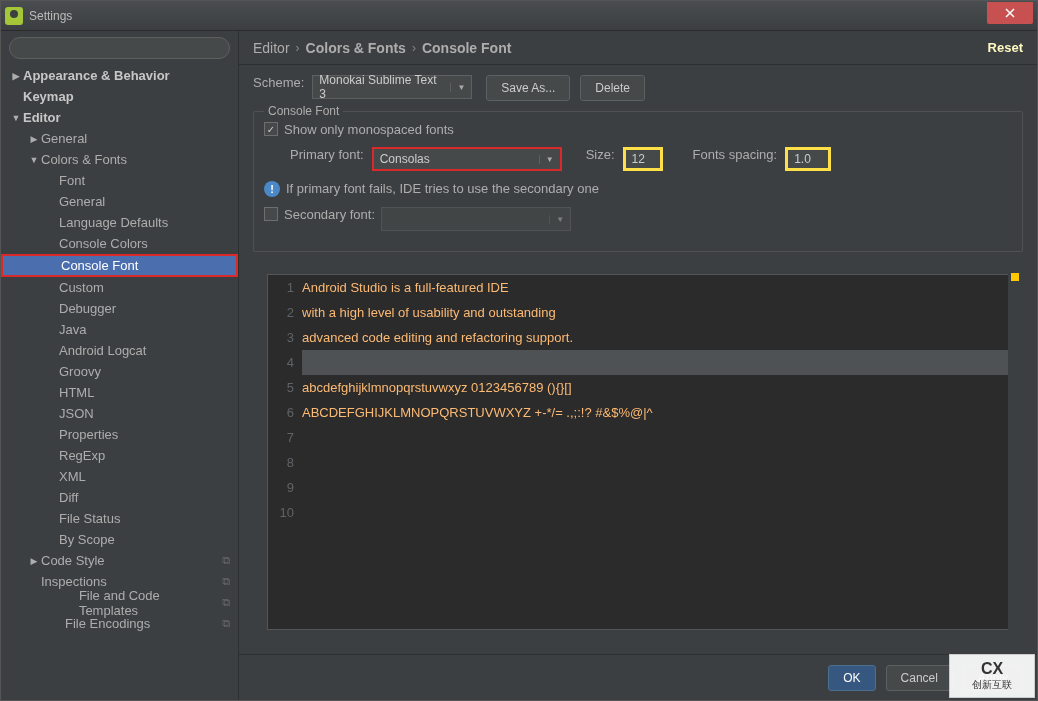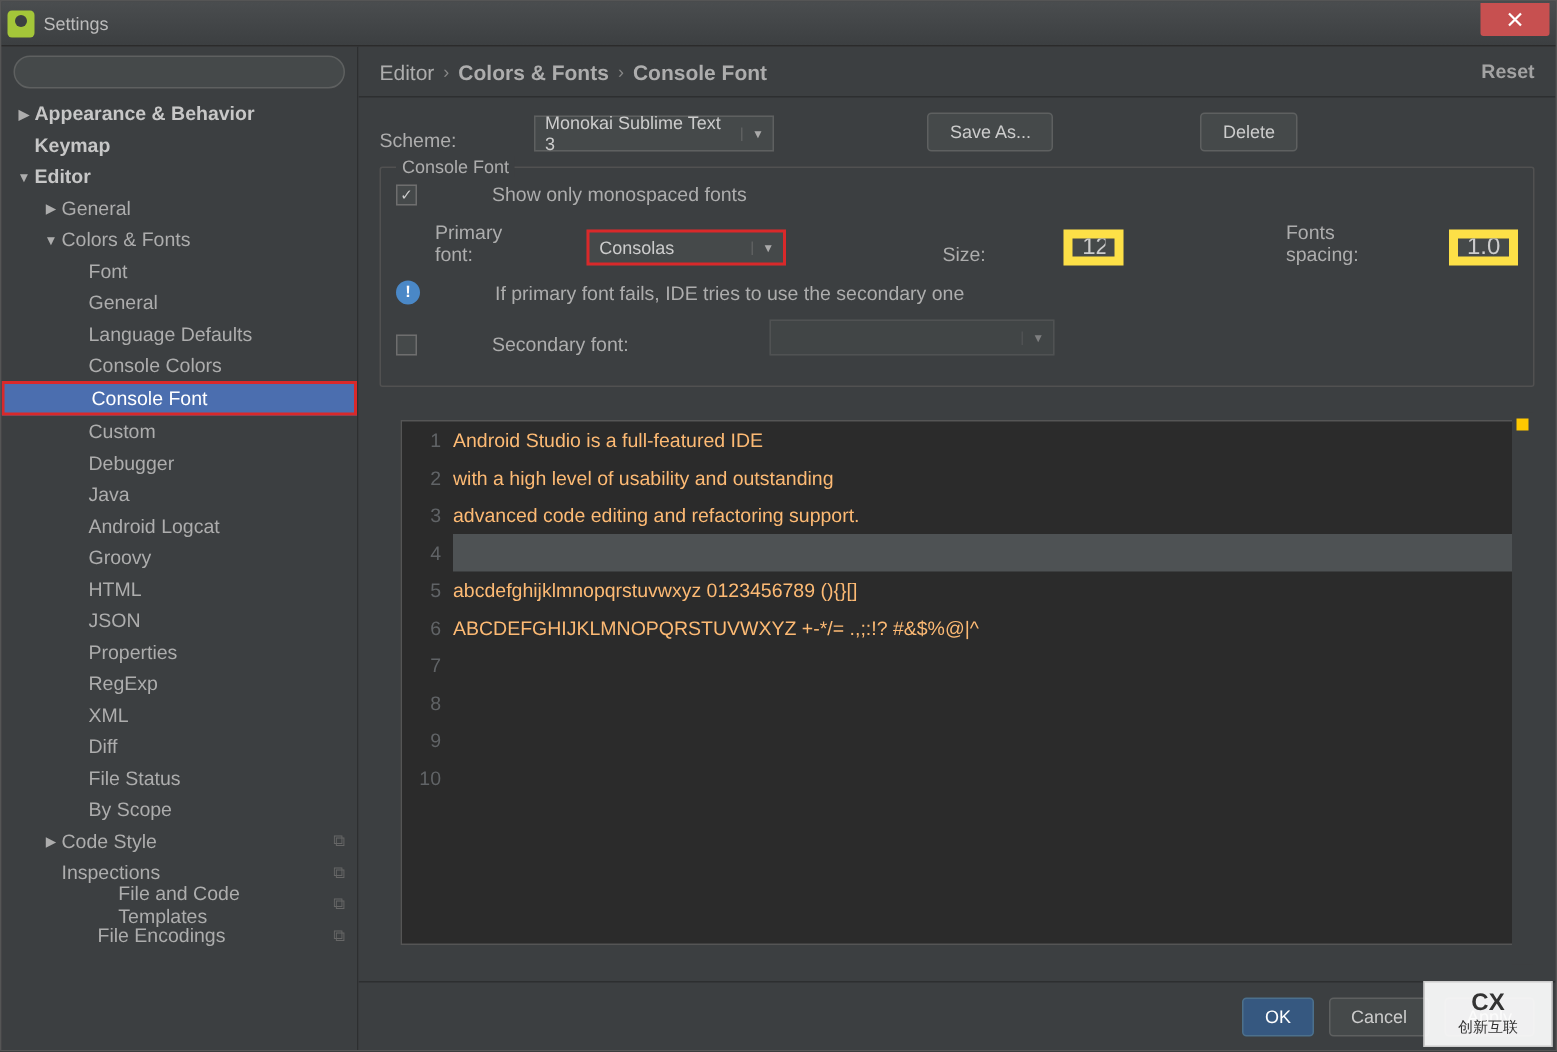--- a/index.html
+++ b/index.html
@@ -20,33 +20,33 @@
 .tree { flex:1; overflow-y: auto; font-size: 13px; color: #adadad; }
 .tree-item { display: flex; align-items: center; height: 21px; padding-right: 8px; cursor: pointer; }
 .tree-item.sel { background: #4b6eaf; color: #fff; border: 2px solid #d9292a; box-sizing: border-box; height:23px; }
 .tree-item .arrow { width: 14px; display: inline-block; text-align: center; font-size: 9px; color: #adadad; }
 .tree-item.bold { font-weight: bold; color: #c7c7c7; }
 .tree-item .mod { margin-left: auto; color: #666; font-size: 11px; }
 .main { flex: 1; background: #3c3f41; display: flex; flex-direction: column; overflow: hidden; }
 .breadcrumb { height: 34px; border-bottom: 1px solid #2d2f30; display: flex; align-items: center; padding: 0 14px; font-size: 14px; }
 .breadcrumb .bc { color: #adadad; }
 .breadcrumb .sep { color: #888; margin: 0 6px; font-size:12px;}
-.reset { margin-left: auto; color: #a3a3a3; font-size: 13px; cursor: pointer; font-weight: bold; }
+.reset { margin-left: auto; color: #fef9c3; font-size: 13px; cursor: pointer; font-weight: bold; }
 .form { padding: 10px 14px; color: #adadad; font-size: 13px; }
-.row { display: flex; align-items: flex-end; margin-bottom: 10px; gap: 44px; }
+.row { display: flex; align-items: flex-start; margin-bottom: 10px; }
 .row label { margin-right: 8px; }
 .select { background: #45494a; border: 1px solid #5e6060; height: 24px; display: flex; align-items: center; padding: 0 6px; color: #ccc; font-size: 12px; position: relative; }
 .select .dd { margin-left: 6px; border-left: 1px solid #5e6060; padding-left: 6px; font-size: 8px; color:#aaa;}
 .btn { background: #45494a; border: 1px solid #5e6060; color: #ccc; height: 26px; padding: 0 14px; font-size: 12px; cursor: pointer; border-radius: 3px;}
 .btn.primary { background: #365880; border-color: #4c708c; color:#fff;}
 .fieldset { border: 1px solid #515151; border-radius: 2px; padding: 10px; margin-top: 4px; position: relative; }
 .fieldset .legend { position: absolute; top: -8px; left: 10px; background: #3c3f41; padding: 0 4px; font-size: 12px; color: #adadad; }
 .chk { width: 14px; height: 14px; background: #45494a; border: 1px solid #6e6e6e; margin-right: 6px; display: inline-flex; align-items: center; justify-content: center; font-size: 10px; color: #ccc; }
 .highlight-red { border: 2px solid #d9292a !important; }
-.input { background: #45494a; border: 6px solid #fde047; height: 24px; color: #ccc; padding: 0 6px; font-size: 16px; }
+.input { background: #45494a; border: 3px solid #fde047; height: 24px; color: #ccc; padding: 0 6px; font-size: 12px; }
 .info-icon { width:16px; height:16px; background:#4a88c7; border-radius:50%; color:#fff; display:inline-flex; align-items:center; justify-content:center; font-size:11px; font-weight:bold; margin-right:6px;}
 .preview { margin: 6px 14px 14px 14px; flex:1; background: #2b2b2b; border: 1px solid #555; overflow: auto; }
 .preview-line { display: flex; font-family: Consolas, monospace; font-size: 13px; line-height: 25px; }
 .gutter { width: 34px; text-align: right; padding-right: 8px; color: #606366;}
 .code { color: #fdba74; white-space: pre; flex:1;}
 .preview-line.hl .code { background: #4e5254; }
 .preview-right-gutter { position:absolute; right:1px; top:1px; width:14px; bottom:1px; background:#3c3f41;}
 .preview-wrap { position: relative; flex:1; display:flex; margin:6px 14px 10px 14px;}
 .marker { position:absolute; right:3px; top:4px; width:8px; height:8px; background:#ffc800;}
 .footer { height: 46px; border-top: 1px solid #2d2f30; display: flex; align-items: center; justify-content: flex-end; padding: 0 14px; gap: 10px;}

